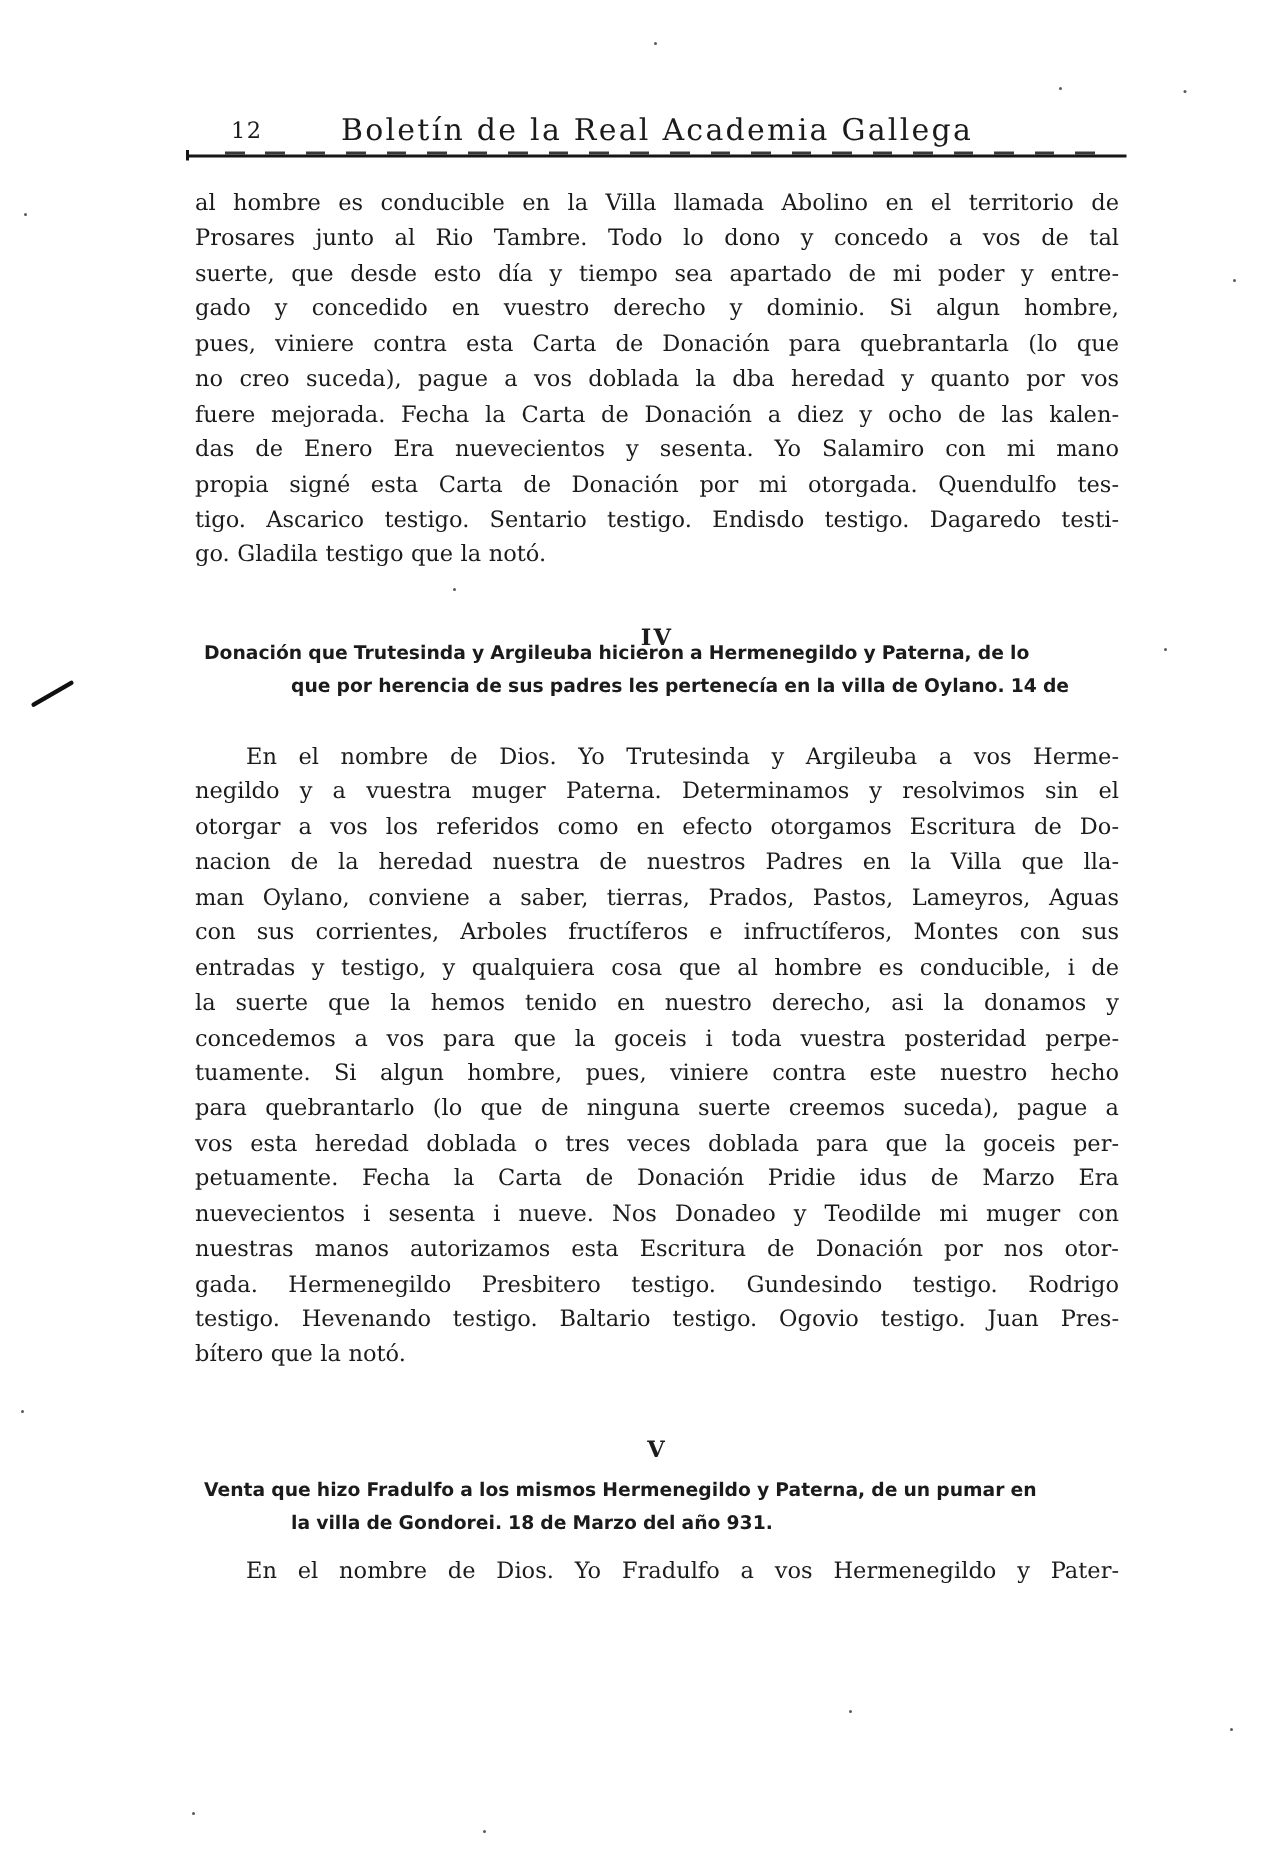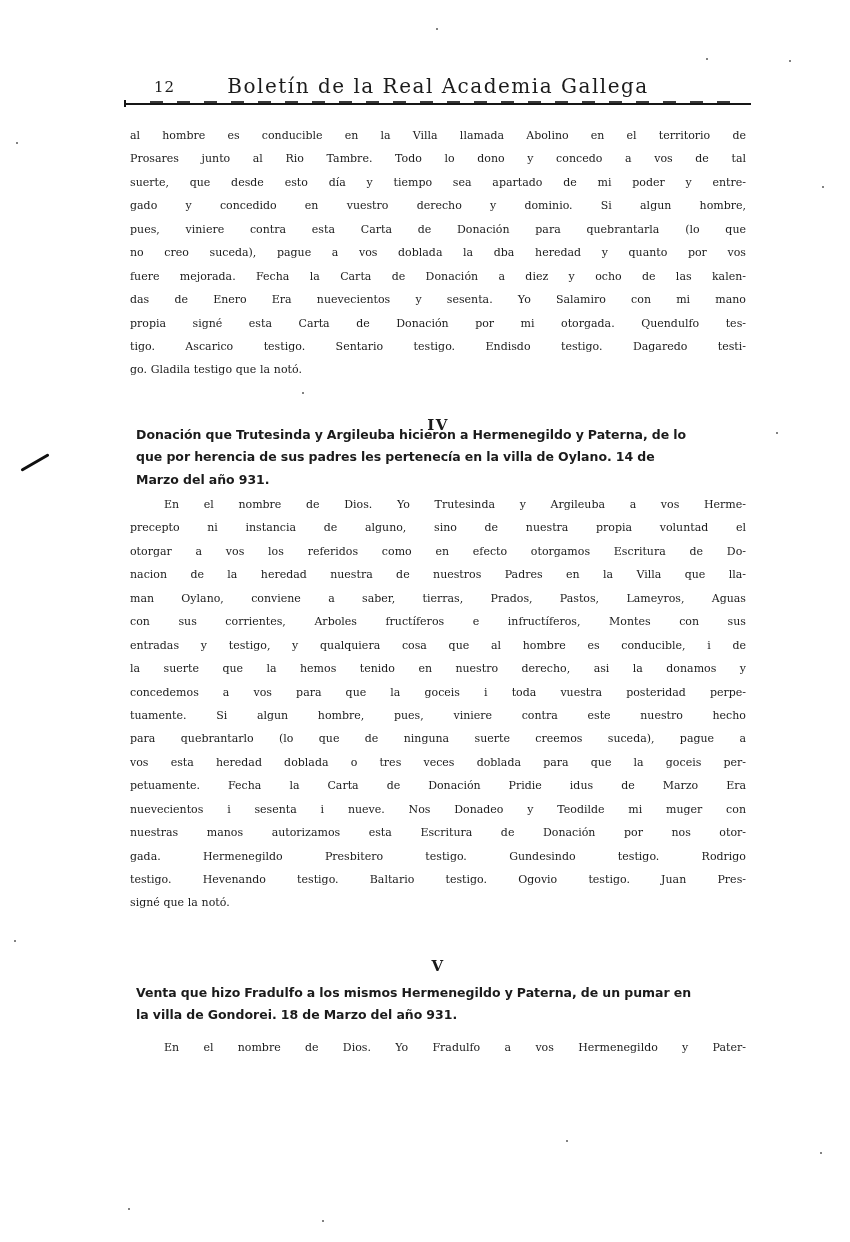--- a/index.html
+++ b/index.html
@@ -29,21 +29,21 @@
   .rule .solid { position:absolute; top:3px; left:0; right:0; height:2px; background:#161616; }
   .rule .dash {
     position:absolute; top:1px; left:26px; right:8px; height:2px;
     background:repeating-linear-gradient(90deg,#161616 0 13px,transparent 13px 27px);
     opacity:.85;
   }
 
   
   .block { position:absolute; left:130px; width:616px; }
   .line {
-    font-size:11px;
+    font-size:15px;
     line-height:23.45px; height:23.45px;
     white-space:normal;
     word-spacing:.2px;
   }
   .j { text-align:justify; }
   .j::after { content:""; display:inline-block; width:100%; height:0; }
   .indent { text-indent:34px; }
 
   .numeral {
     position:absolute; left:130px; width:616px;
@@ -51,20 +51,21 @@
     font-size:15px; font-weight:bold; letter-spacing:1.5px;
   }
 
   .summary { position:absolute; left:136px; width:610px;
     font-family:"DejaVu Sans", sans-serif;
     font-weight:bold;
   }
   .sline {
     font-size:12.5px;
     line-height:22.3px; height:22.3px;
+    margin-left:58px;
     word-spacing:-.3px;
   }
   .sline.first { margin-left:0; }
 
   #intro      { top:124px; }
   #numeral-iv { top:402px;margin-top:14px; }
   #summary-iv { top:424px; }
   #body-iv    { top:493px; }
   #numeral-v  { top:957px; }
   #summary-v  { top:982px; }
@@ -117,42 +118,41 @@
     <div class="line j">propia signé esta Carta de Donación por mi otorgada. Quendulfo tes-</div>
     <div class="line j">tigo. Ascarico testigo. Sentario testigo. Endisdo testigo. Dagaredo testi-</div>
     <div class="line">go. Gladila testigo que la notó.</div>
   </div>
 
   <div class="numeral" id="numeral-iv">IV</div>
 
   <div class="summary" id="summary-iv">
     <div class="sline first">Donación que Trutesinda y Argileuba hicieron a Hermenegildo y Paterna, de lo</div>
     <div class="sline">que por herencia de sus padres les pertenecía en la villa de Oylano. 14 de</div>
-    <div class="sline">Marzo del año 931.</div>
   </div>
 
   <div class="block" id="body-iv">
     <div class="line j indent">En el nombre de Dios. Yo Trutesinda y Argileuba a vos Herme-</div>
-    <div class="line j">precepto ni instancia de alguno, sino de nuestra propia voluntad el</div>
+    <div class="line j">negildo y a vuestra muger Paterna. Determinamos y resolvimos sin el</div>
     <div class="line j">otorgar a vos los referidos como en efecto otorgamos Escritura de Do-</div>
     <div class="line j">nacion de la heredad nuestra de nuestros Padres en la Villa que lla-</div>
     <div class="line j">man Oylano, conviene a saber, tierras, Prados, Pastos, Lameyros, Aguas</div>
     <div class="line j">con sus corrientes, Arboles fructíferos e infructíferos, Montes con sus</div>
     <div class="line j">entradas y testigo, y qualquiera cosa que al hombre es conducible, i de</div>
     <div class="line j">la suerte que la hemos tenido en nuestro derecho, asi la donamos y</div>
     <div class="line j">concedemos a vos para que la goceis i toda vuestra posteridad perpe-</div>
     <div class="line j">tuamente. Si algun hombre, pues, viniere contra este nuestro hecho</div>
     <div class="line j">para quebrantarlo (lo que de ninguna suerte creemos suceda), pague a</div>
     <div class="line j">vos esta heredad doblada o tres veces doblada para que la goceis per-</div>
     <div class="line j">petuamente. Fecha la Carta de Donación Pridie idus de Marzo Era</div>
     <div class="line j">nuevecientos i sesenta i nueve. Nos Donadeo y Teodilde mi muger con</div>
     <div class="line j">nuestras manos autorizamos esta Escritura de Donación por nos otor-</div>
     <div class="line j">gada. Hermenegildo Presbitero testigo. Gundesindo testigo. Rodrigo</div>
     <div class="line j">testigo. Hevenando testigo. Baltario testigo. Ogovio testigo. Juan Pres-</div>
-    <div class="line">signé que la notó.</div>
+    <div class="line">bítero que la notó.</div>
   </div>
 
   <div class="numeral" id="numeral-v">V</div>
 
   <div class="summary" id="summary-v">
     <div class="sline first">Venta que hizo Fradulfo a los mismos Hermenegildo y Paterna, de un pumar en</div>
     <div class="sline">la villa de Gondorei. 18 de Marzo del año 931.</div>
   </div>
 
   <div class="block" id="body-v">

